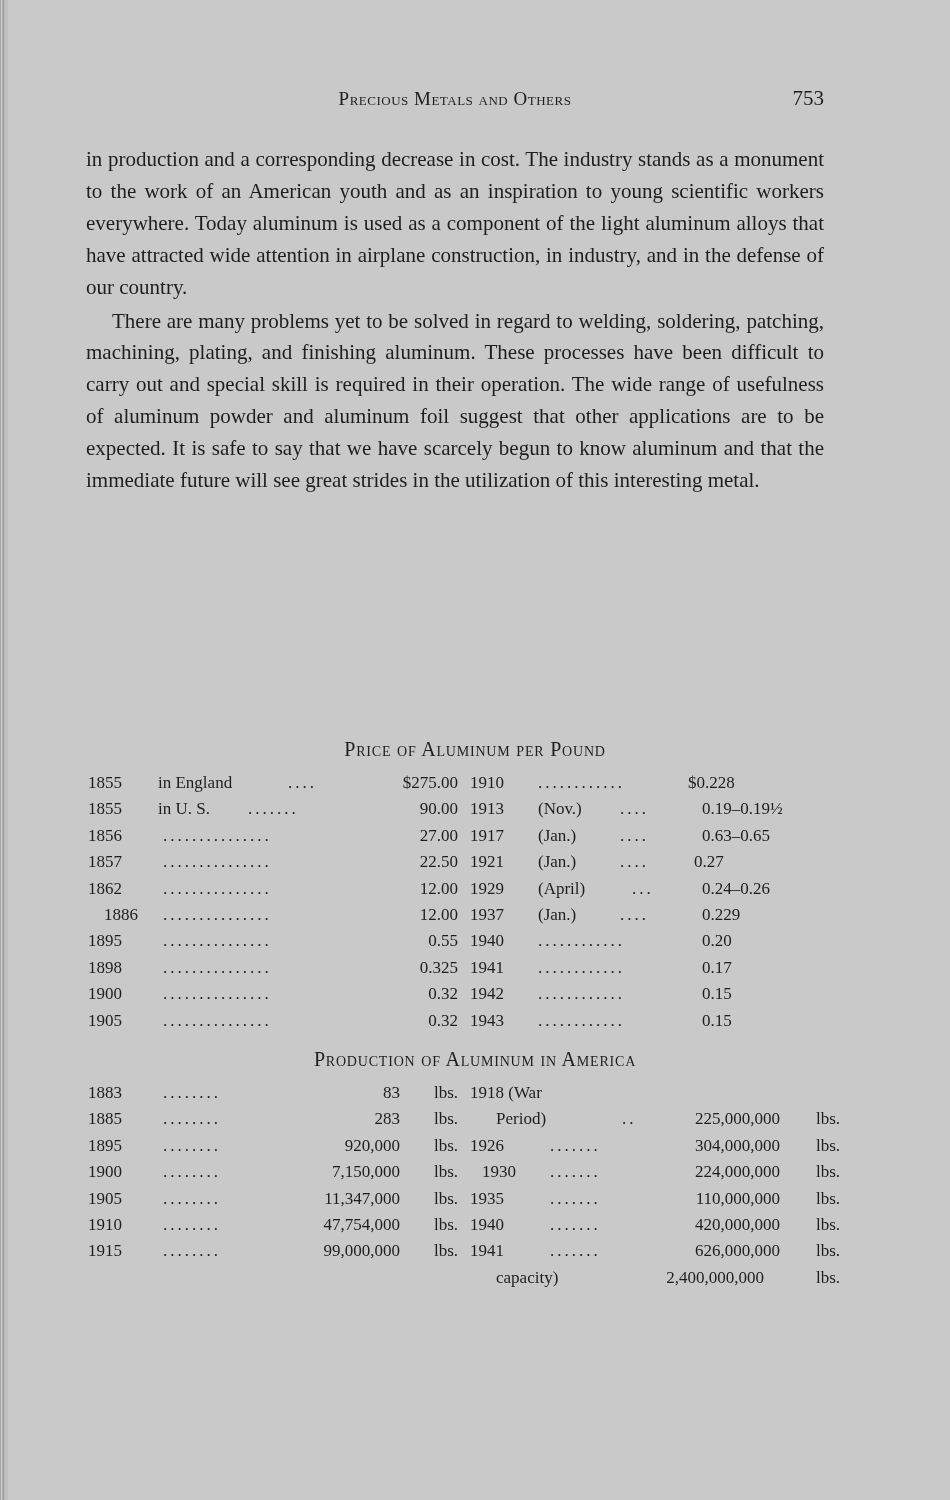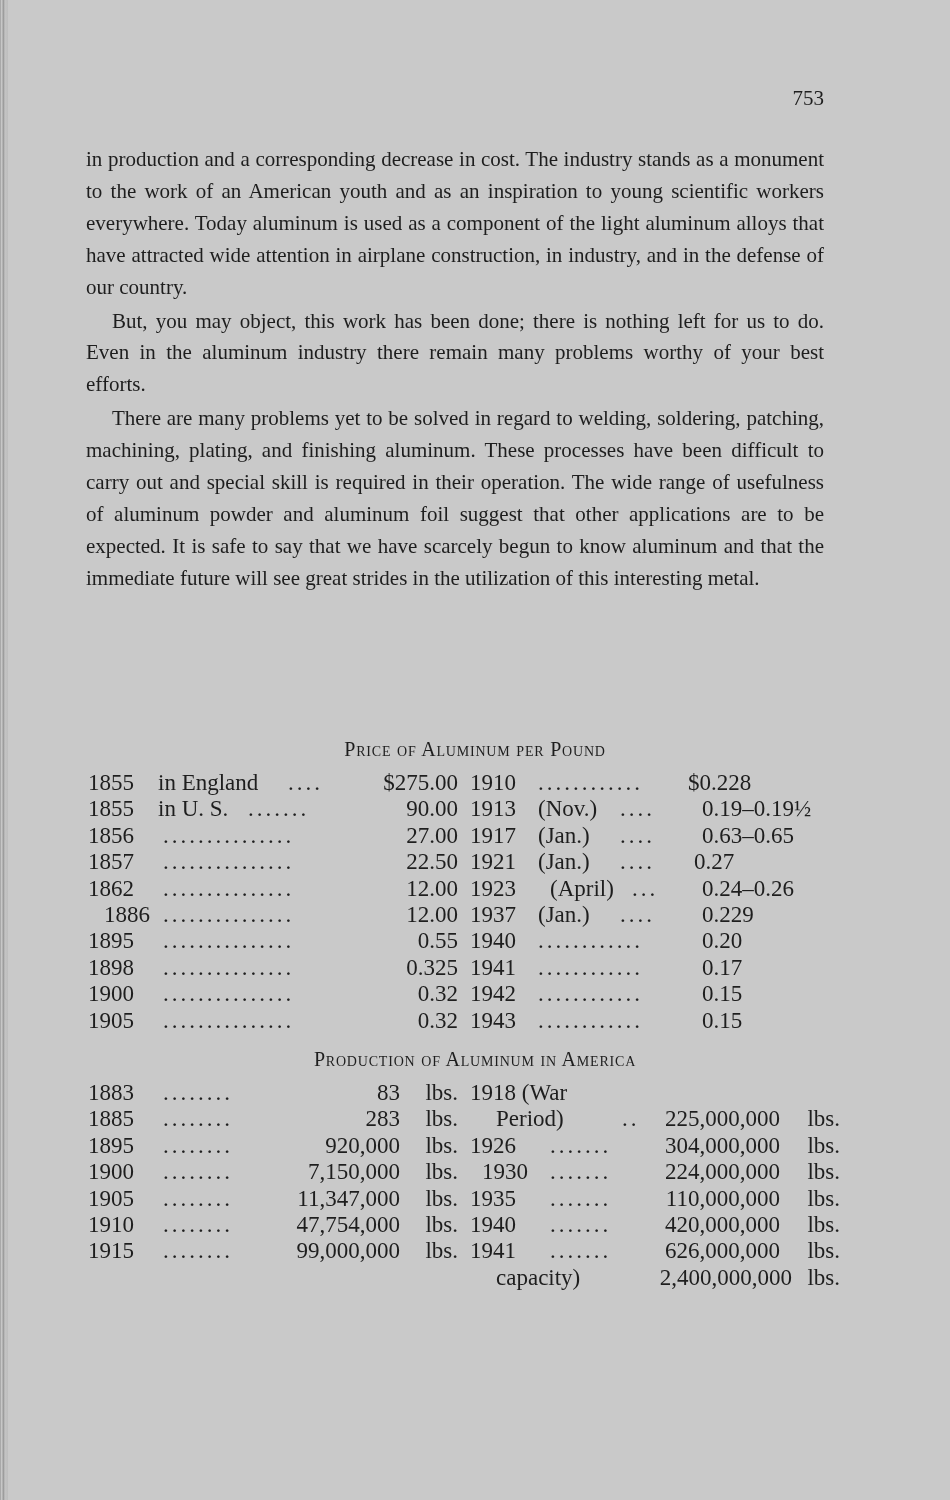--- a/index.html
+++ b/index.html
@@ -34,38 +34,38 @@
     }
     .body-text p { margin: 0; text-indent: 0; }
     .body-text p.indent { text-indent: 26px; margin-top: 2px; }
     .table-title {
       position: absolute; left: 0; width: 950px; text-align: center;
       font-family: "Liberation Serif", serif;
       font-variant: small-caps; font-size: 20px; letter-spacing: 0.8px;
     }
     .tbl {
       position: absolute; font-family: "Liberation Serif", serif;
-      font-size: 23px; line-height: 26.4px;
+      font-size: 17px; line-height: 26.4px;
     }
     .row { position: relative; height: 26.4px; white-space: nowrap; }
     .row span { position: absolute; top: 0; }
     .dots { letter-spacing: 3px; }
   </style>
 </head>
 <body>
 
 <div class="page-edge"></div>
 
 <div class="header">
+  <div class="running-head">Precious Metals and Others</div>
   <div class="page-number">753</div>
 </div>
 
 <div class="body-text">
   <p>in production and a corresponding decrease in cost. The industry stands as a monument to the work of an American youth and as an inspiration to young scientific workers everywhere. Today aluminum is used as a component of the light aluminum alloys that have attracted wide attention in airplane construction, in industry, and in the defense of our country.</p>
-  <p class="indent">But, you may object, this work has been done; there is nothing left for us to do. Even in the aluminum industry there remain many problems worthy of your best efforts.</p>
   <p class="indent">There are many problems yet to be solved in regard to welding, soldering, patching, machining, plating, and finishing aluminum. These processes have been difficult to carry out and special skill is required in their operation. The wide range of usefulness of aluminum powder and aluminum foil suggest that other applications are to be expected. It is safe to say that we have scarcely begun to know aluminum and that the immediate future will see great strides in the utilization of this interesting metal.</p>
 </div>
 
 <div class="table-title" style="top:738px;">Price of Aluminum per Pound</div>
 
 <div class="tbl" id="price-left" style="left:88px; top:770px; width:370px;">
     <div class="row">
       <span style="left:0;">1855</span>
       <span style="left:70px;">in England</span>
       <span class="dots" style="left:200px;">....</span>
@@ -136,22 +136,22 @@
       <span class="dots" style="left:150px;">....</span>
       <span style="left:232px;">0.63–0.65</span>
     </div>
     <div class="row">
       <span style="left:0;">1921</span>
       <span style="left:68px;">(Jan.)</span>
       <span class="dots" style="left:150px;">....</span>
       <span style="left:224px;">0.27</span>
     </div>
     <div class="row">
-      <span style="left:0;">1923</span>
-      <span style="left:68px;margin-left:12px;">(April)</span>
+      <span style="left:0;">1929</span>
+      <span style="left:68px;">(April)</span>
       <span class="dots" style="left:162px;">...</span>
       <span style="left:232px;">0.24–0.26</span>
     </div>
     <div class="row">
       <span style="left:0;">1937</span>
       <span style="left:68px;">(Jan.)</span>
       <span class="dots" style="left:150px;">....</span>
       <span style="left:232px;">0.229</span>
     </div>
     <div class="row">
@@ -257,16 +257,16 @@
       <span style="right:0;">lbs.</span>
     </div>
     <div class="row">
       <span style="left:0;">1941</span>
       <span class="dots" style="left:80px;">.......</span>
       <span style="right:60px;">626,000,000</span>
       <span style="right:0;">lbs.</span>
     </div>
     <div class="row">
       <span style="left:26px;">capacity)</span>
-      <span style="right:48px;">2,400,000,000</span>
+      <span style="right:76px;">2,400,000,000</span>
       <span style="right:0;">lbs.</span>
     </div>
   </div>
 
 </body></html>

